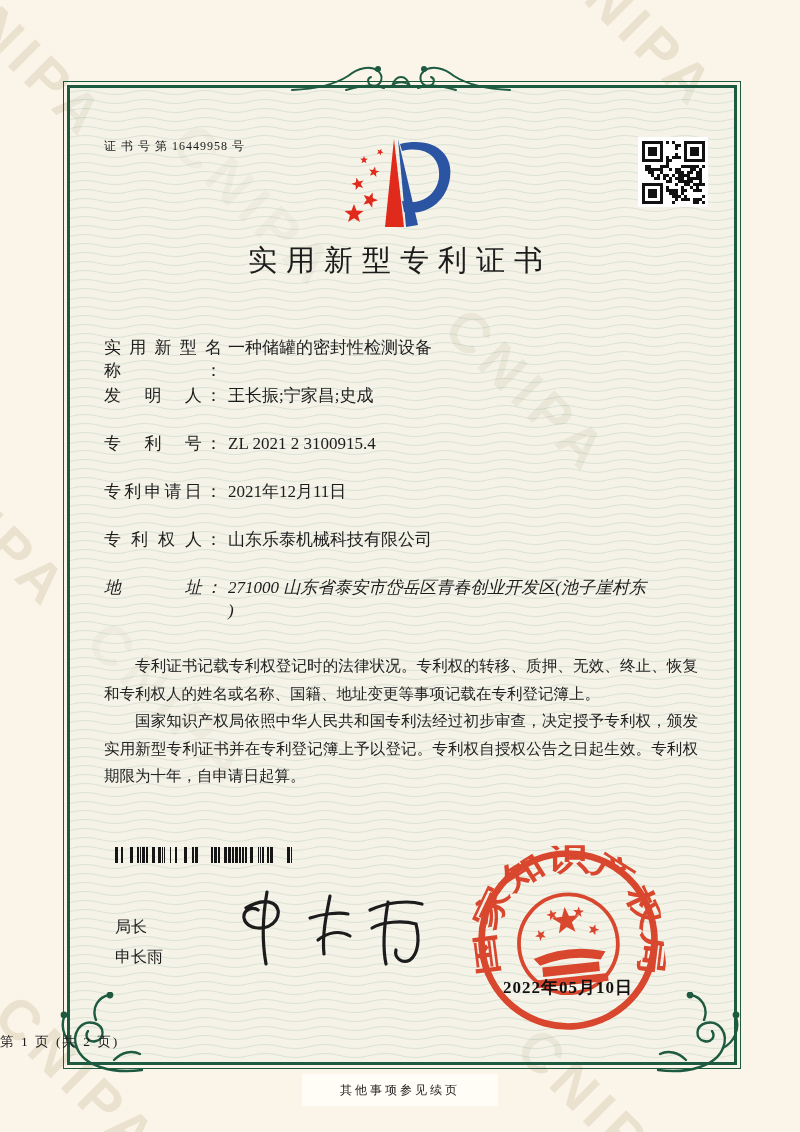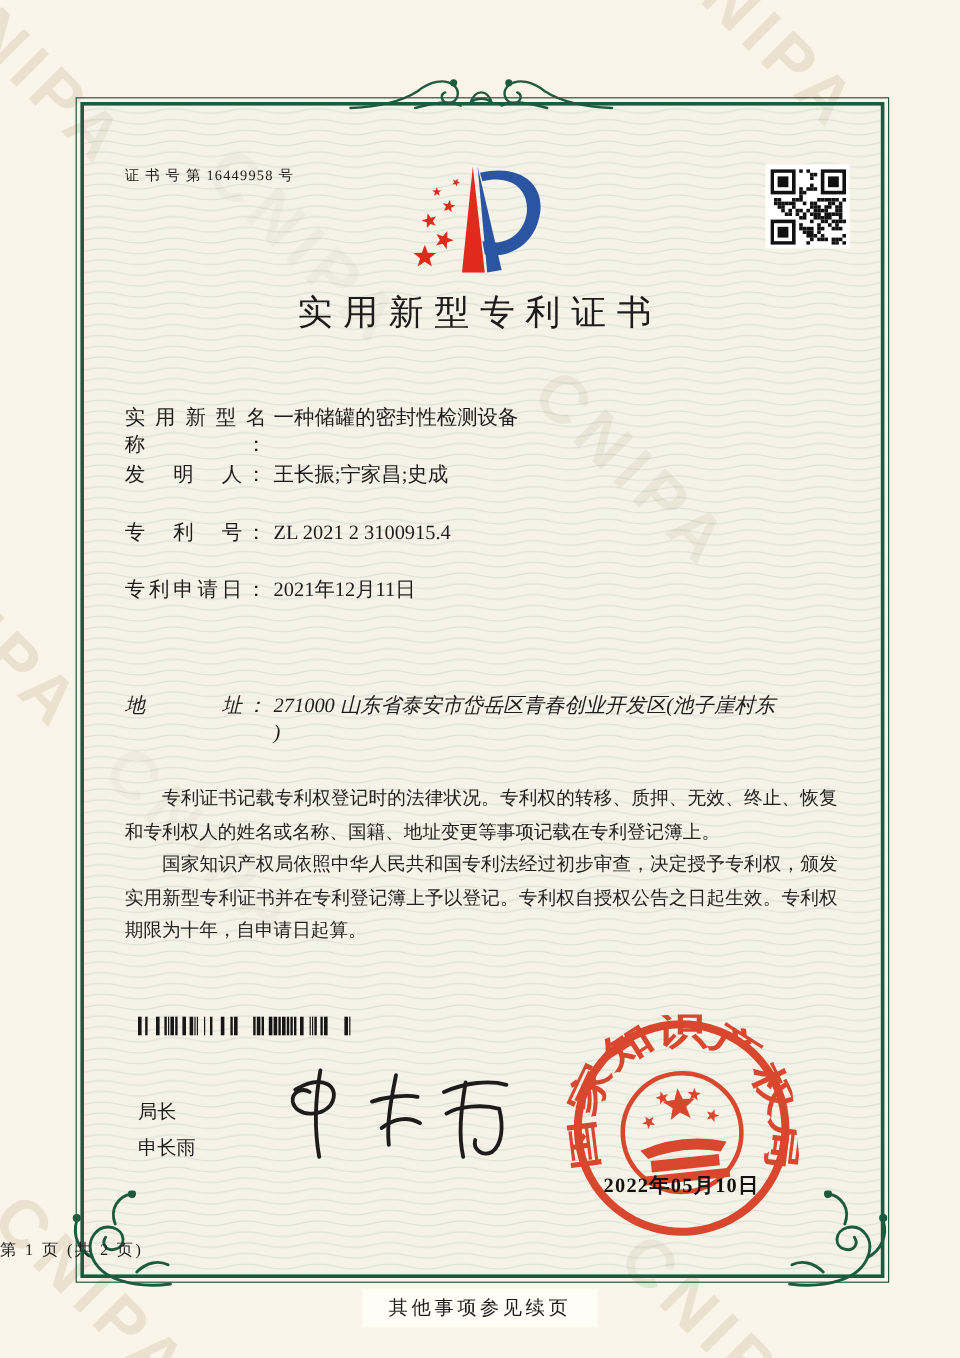--- a/index.html
+++ b/index.html
@@ -42,21 +42,21 @@
              font-family:"Liberation Sans","DejaVu Sans",sans-serif; }
   .sig-hand{ position:absolute; left:222px; top:880px; }
   .seal{ position:absolute; left:473px; top:845px; width:190px; height:190px;
          transform:rotate(-6deg); opacity:0.93; }
   .seal-date{ position:absolute; left:473px; top:976px; width:190px; text-align:center;
               font-size:17px; font-weight:bold; color:#111; transform:none; letter-spacing:1px; }
   .pageinfo{ position:absolute; left:0; top:1033px; width:800px; text-align:left;
              font-size:13.5px; letter-spacing:2px; }
   .contbox{ position:absolute; left:302px; top:1074px; width:196px; height:32px;
             background:#fffdf6; display:flex; align-items:center; justify-content:center;
-            font-size:16px; letter-spacing:3px; }
+            font-size:12px; letter-spacing:3px; }
   .orn{ position:absolute; }
 </style>
 </head>
 <body>
 
 <div class="page">
 
   <span class="wm" style="left:-25px;top:-40px;">CNIPA</span>
   <span class="wm" style="left:585px;top:-70px;">CNIPA</span>
   <span class="wm" style="left:205px;top:110px;color:rgba(196,178,148,0.18);">CNIPA</span>
@@ -262,20 +262,23 @@
   </div>
   <div class="frow" style="top:385px;">
     <span class="flabel">发　明　人：</span><span class="fval">王长振;宁家昌;史成</span>
   </div>
   <div class="frow" style="top:433px;">
     <span class="flabel">专　利　号：</span><span class="fval">ZL 2021 2 3100915.4</span>
   </div>
   <div class="frow" style="top:481px;">
     <span class="flabel">专利申请日：</span><span class="fval">2021年12月11日</span>
   </div>
+  <div class="frow" style="top:529px;">
+    <span class="flabel">专 利 权 人：</span><span class="fval">山东乐泰机械科技有限公司</span>
+  </div>
   <div class="frow" style="top:577px;font-style:italic;">
     <span class="flabel">地　　　址：</span><span class="fval"><span>271000 山东省泰安市岱岳区青春创业开发区(池子崖村东</span><span class="l2">)</span></span>
   </div>
 
   <div class="paras">
     <p>专利证书记载专利权登记时的法律状况。专利权的转移、质押、无效、终止、恢复和专利权人的姓名或名称、国籍、地址变更等事项记载在专利登记簿上。</p>
     <p>国家知识产权局依照中华人民共和国专利法经过初步审查，决定授予专利权，颁发实用新型专利证书并在专利登记簿上予以登记。专利权自授权公告之日起生效。专利权期限为十年，自申请日起算。</p>
   </div>
 
   <svg class="barcode" width="182" height="16" viewBox="0 0 182 16">

